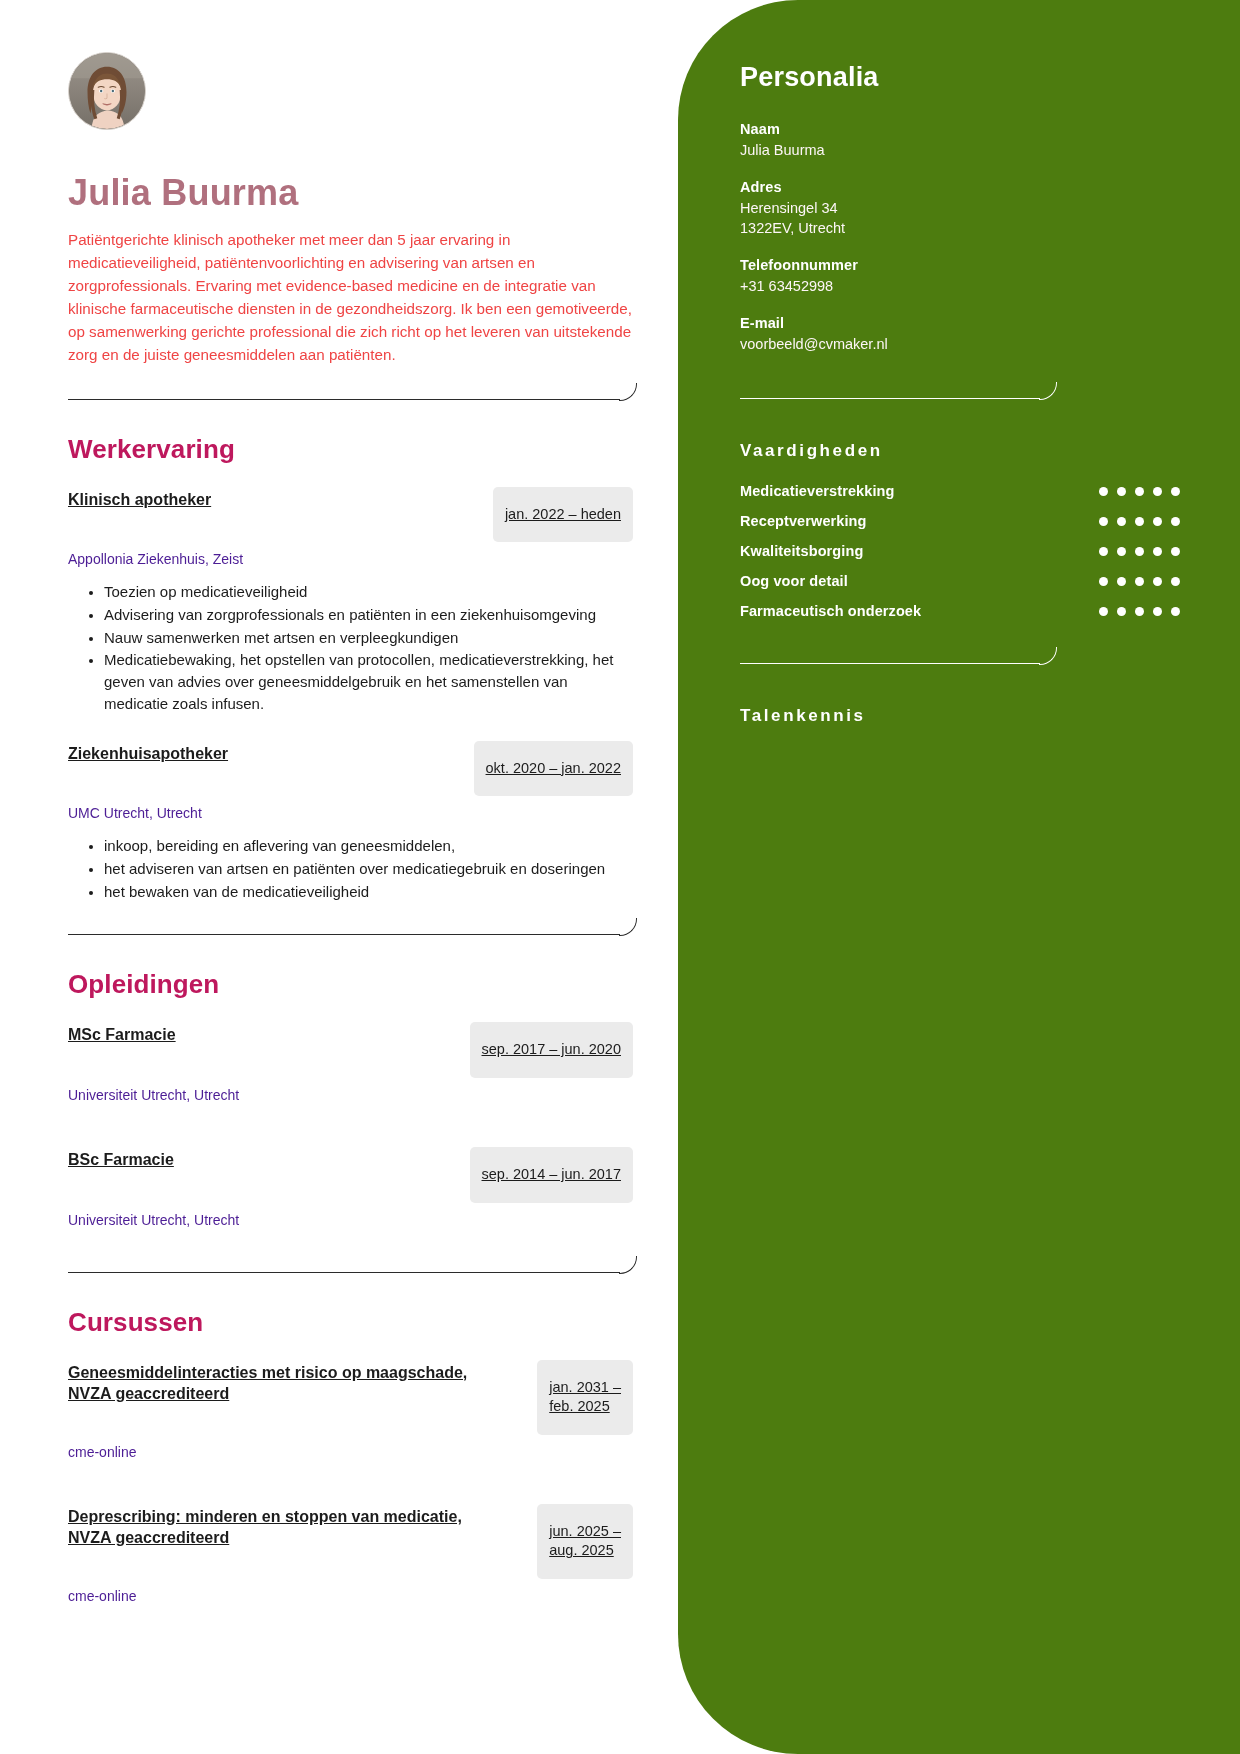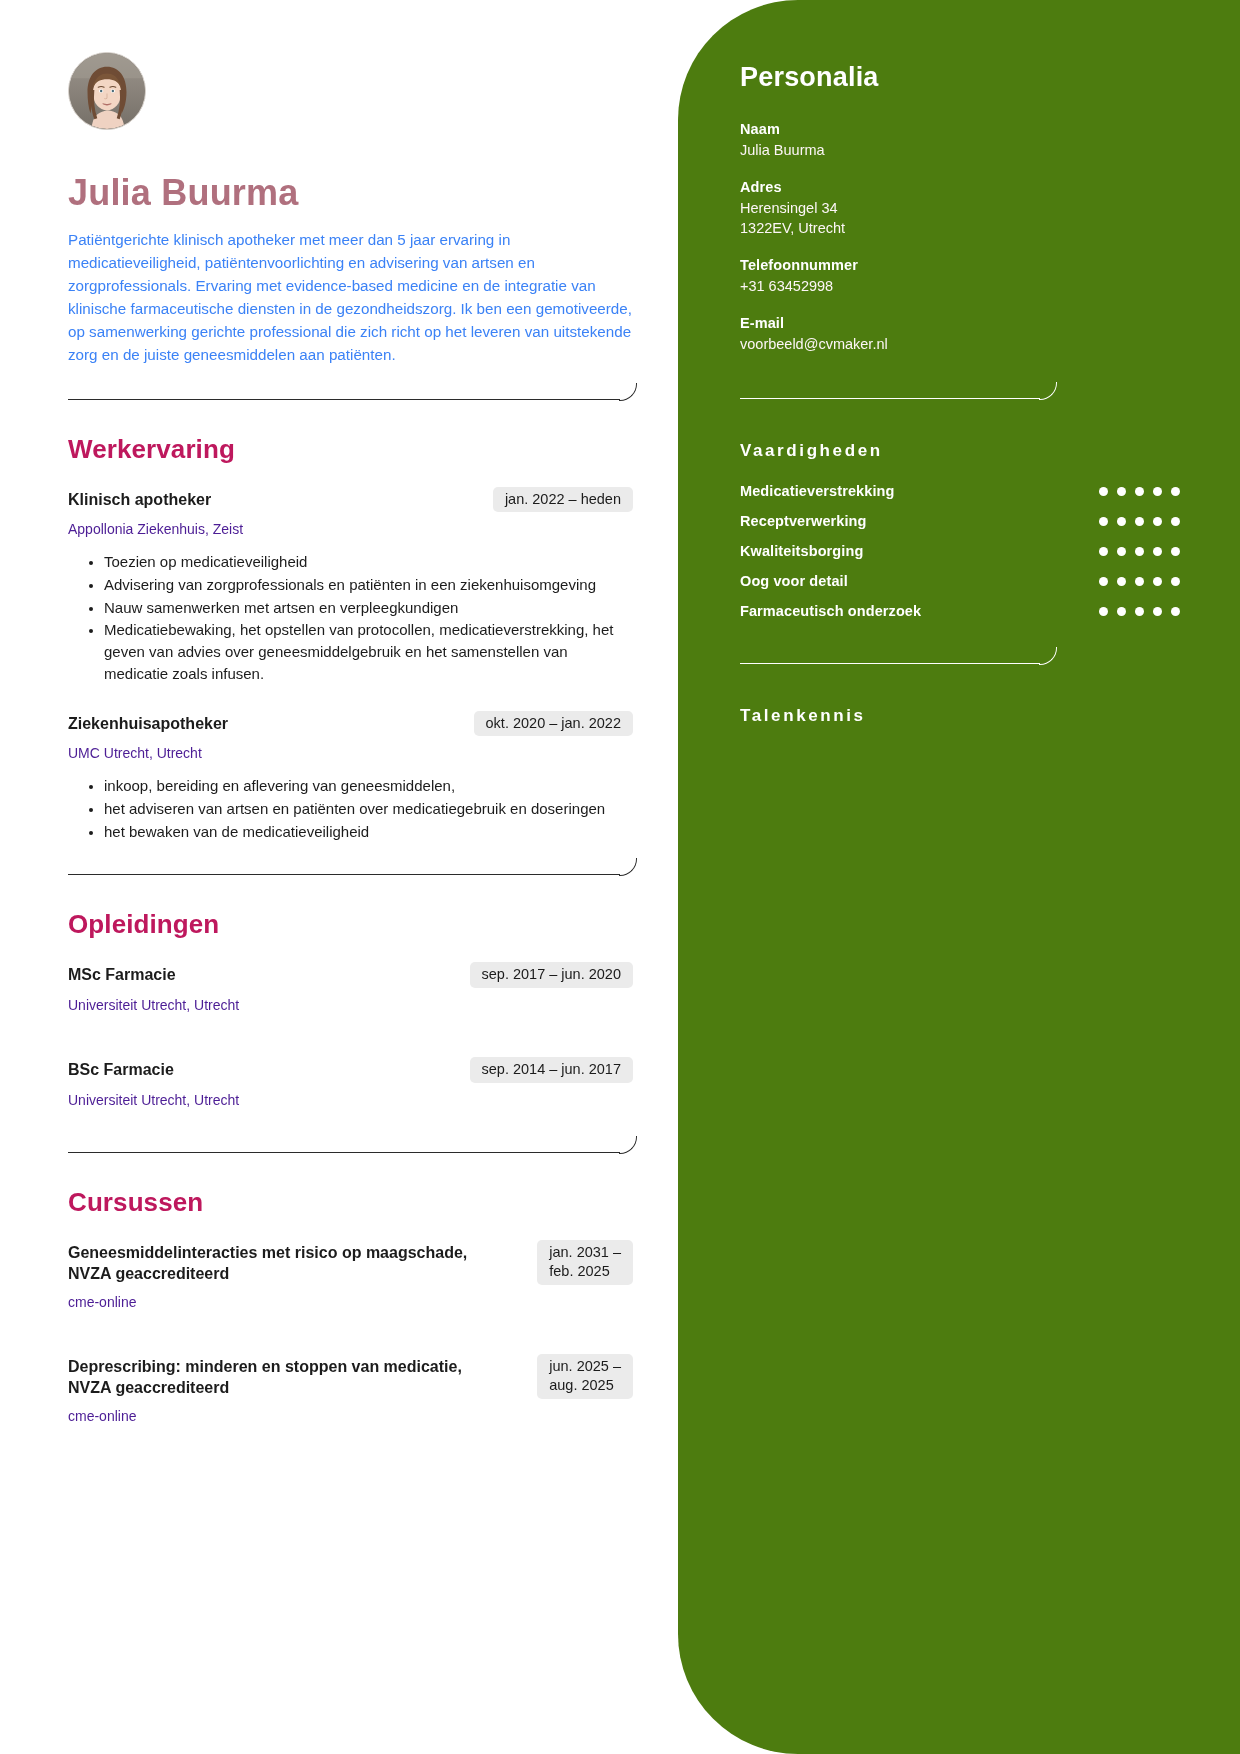--- a/index.html
+++ b/index.html
@@ -71,21 +71,21 @@
     border:1px solid #d8d2cc;
     background:#8d8881;
   }
   .avatar svg { display:block; width:100%; height:100%; }
 
   .name {
     font-size:36px; font-weight:bold; color:#b0707e;
     margin:42px 0 14px 0; letter-spacing:.2px;
   }
   .summary {
-    font-size:15.2px; line-height:1.52; color:#3b82f6;
+    font-size:15.2px; line-height:1.52; color:#ef4444;
     width:565px;
   }
 
   .hr {
     position:relative;
     height:1px; background:#2b2b2b;
     width:552px; margin:32px 0 34px 0;
   }
   .hr::after{
     content:"";
@@ -99,29 +99,30 @@
   .sect-head {
     font-size:26px; font-weight:bold; color:#be185d;
     margin-bottom:22px; letter-spacing:.1px;
   }
 
   .entry { margin-bottom:26px; }
   .entry-top {
     display:flex; align-items:flex-start;
     justify-content:space-between; gap:7px;
     width:565px;
+    text-decoration:underline;
   }
   .entry-title {
     font-size:16px; font-weight:bold; line-height:1.32;
     max-width:420px; padding-top:2px;
   }
   .entry-date {
     background:#ebebeb; color:#1c1c1c;
     font-size:14.5px; line-height:1.35;
-    border-radius:5px; padding:3px 12px;
+    border-radius:5px; padding:18px 12px;
     white-space:pre-line; text-align:left;
     flex:0 0 auto;
   }
   .entry-org { font-size:14px; color:#4c1d95; margin-top:9px; }
 
   ul.bullets { margin:14px 0 0 36px; }
   ul.bullets li {
     font-size:15px; line-height:1.45; margin-bottom:1px;
     max-width:530px;
   }

